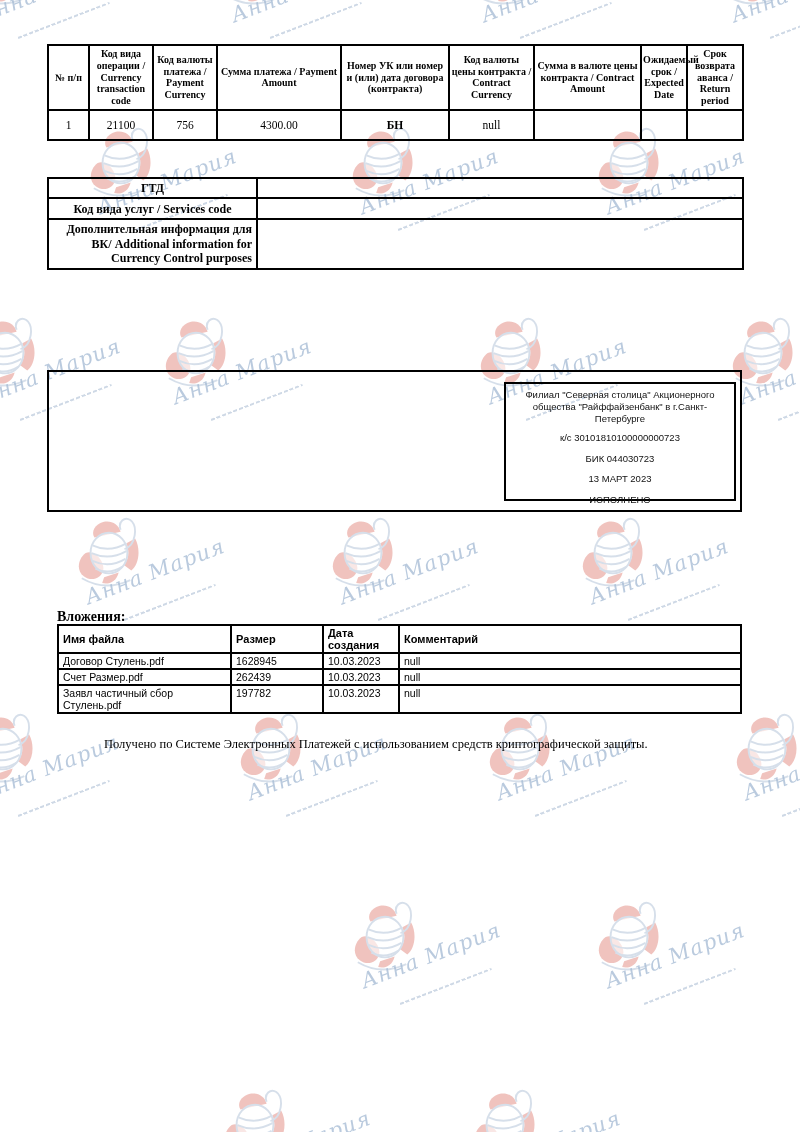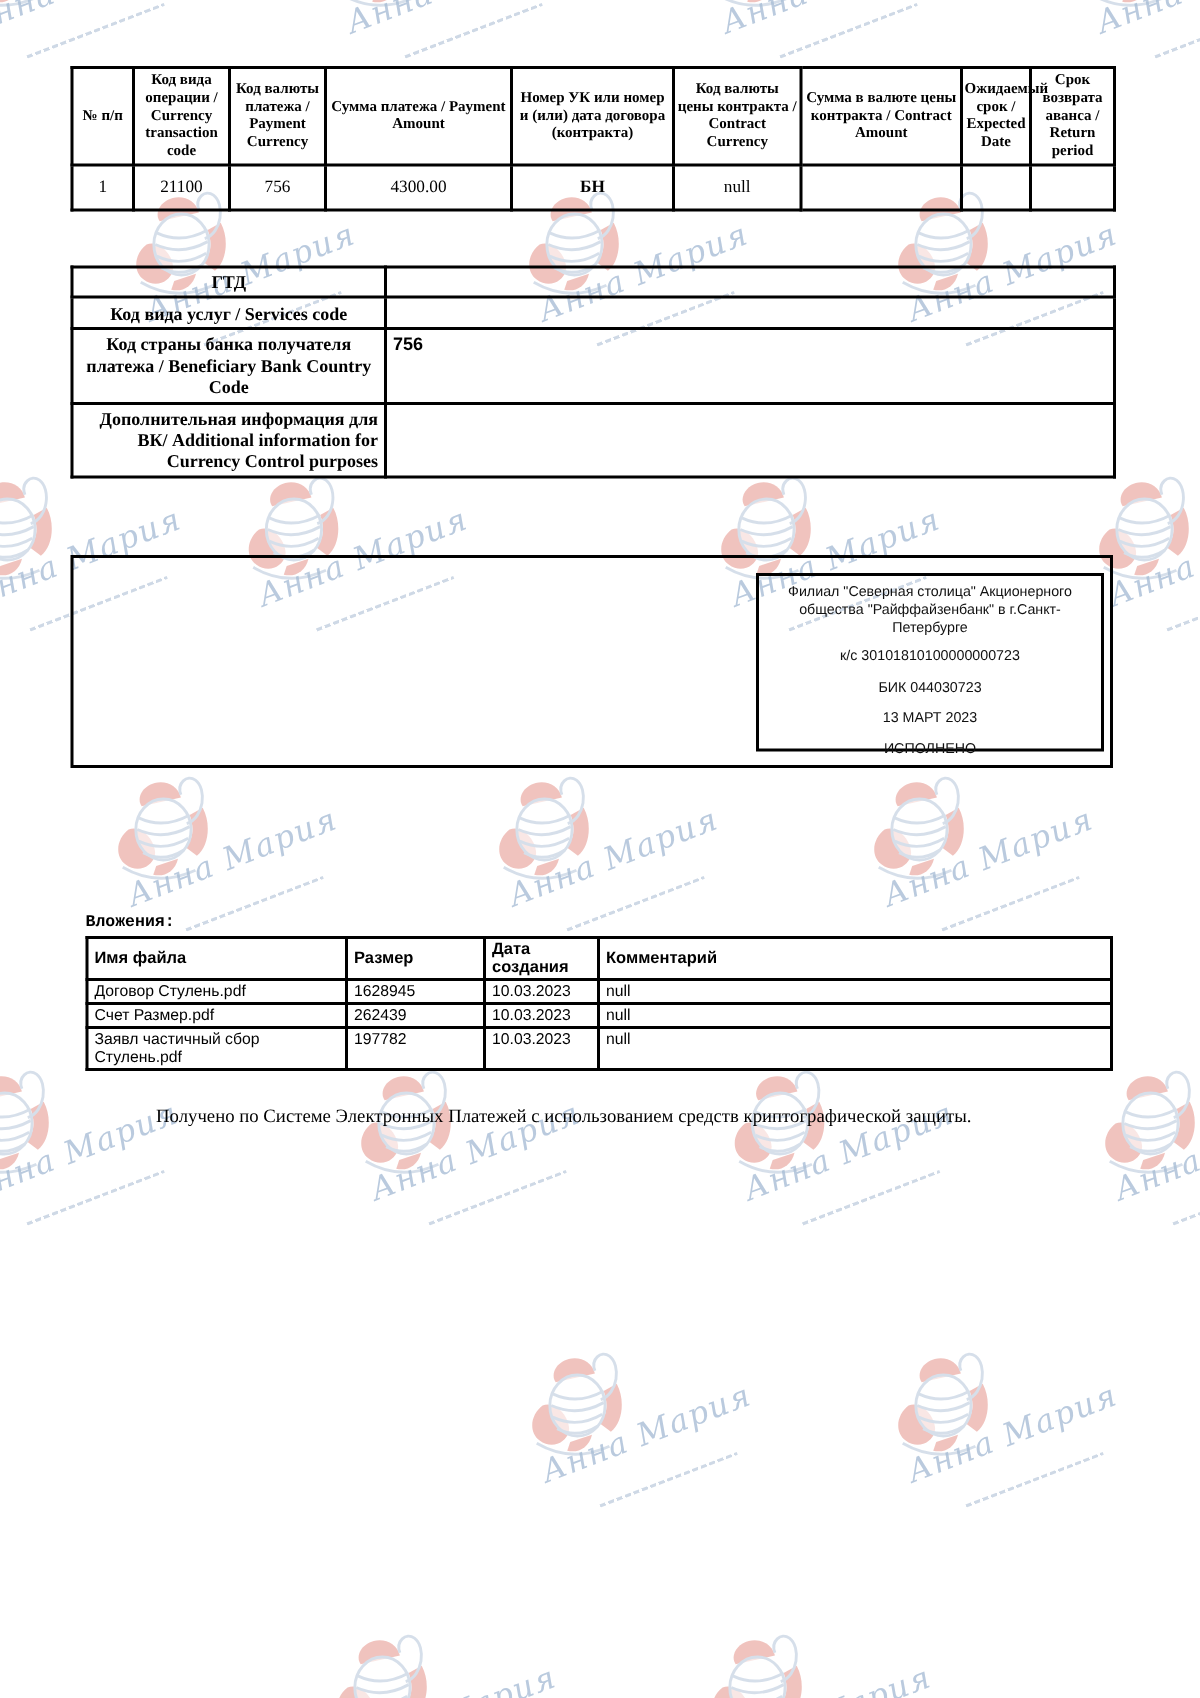--- a/index.html
+++ b/index.html
@@ -48,22 +48,22 @@
 
   
   .box3 { position:absolute; left:47px; top:370px; width:695px; height:142px; border:2px solid #000; }
   .stamp { position:absolute; left:455px; top:10px; width:232px; height:119px; border:2px solid #000;
            font-family:"Liberation Sans", sans-serif; font-size:9.5px; line-height:1.25;
            text-align:center; padding:5px 6px; color:#111; }
   .stamp p { margin:0 0 9px 0; }
   .stamp p.name { margin-bottom:7px; }
 
   
-  .att-title { position:absolute; left:57px; top:609px; font-family:Liberation Mono, monospace;
-               font-size:11px; font-weight:bold; }
+  .att-title { position:absolute; left:57px; top:609px; font-family:Liberation Serif, serif;
+               font-size:14px; font-weight:bold; }
   .t4 { position:absolute; left:57px; top:624px; width:683px; table-layout:fixed;
         font-family:"Liberation Sans", sans-serif; }
   .t4 th { font-size:11px; font-weight:bold; text-align:left; padding:1px 4px; height:16px; vertical-align:middle; }
   .t4 td { font-size:10.5px; text-align:left; padding:1px 4px; height:16px; vertical-align:top; line-height:1.15; }
 
   
   .footer-note { position:absolute; left:104px; top:737px; font-size:12.5px; }
 
   .defs { position:absolute; width:0; height:0; }
 </style>
@@ -296,24 +296,20 @@
         </colgroup>
       <tbody>
           <tr class="r1">
         <td class="lbl">ГТД</td>
         <td></td>
       </tr>
       <tr class="r3">
         <td class="lbl">Код вида услуг / Services code</td>
         <td></td>
       </tr>
-      <tr class="r4">
-        <td class="lbl">Код страны банка получателя платежа / Beneficiary Bank Country Code</td>
-        <td class="val small-val">756</td>
-      </tr>
       <tr class="r5">
         <td class="lbl">Дополнительная информация для ВК/ Additional information for Currency Control purposes</td>
         <td></td>
       </tr>
     </tbody>
       </table>
 
     <div class="box3">
       <div class="stamp">
         <p class="name">Филиал "Северная столица" Акционерного общества "Райффайзенбанк" в  г.Санкт-Петербурге</p>

